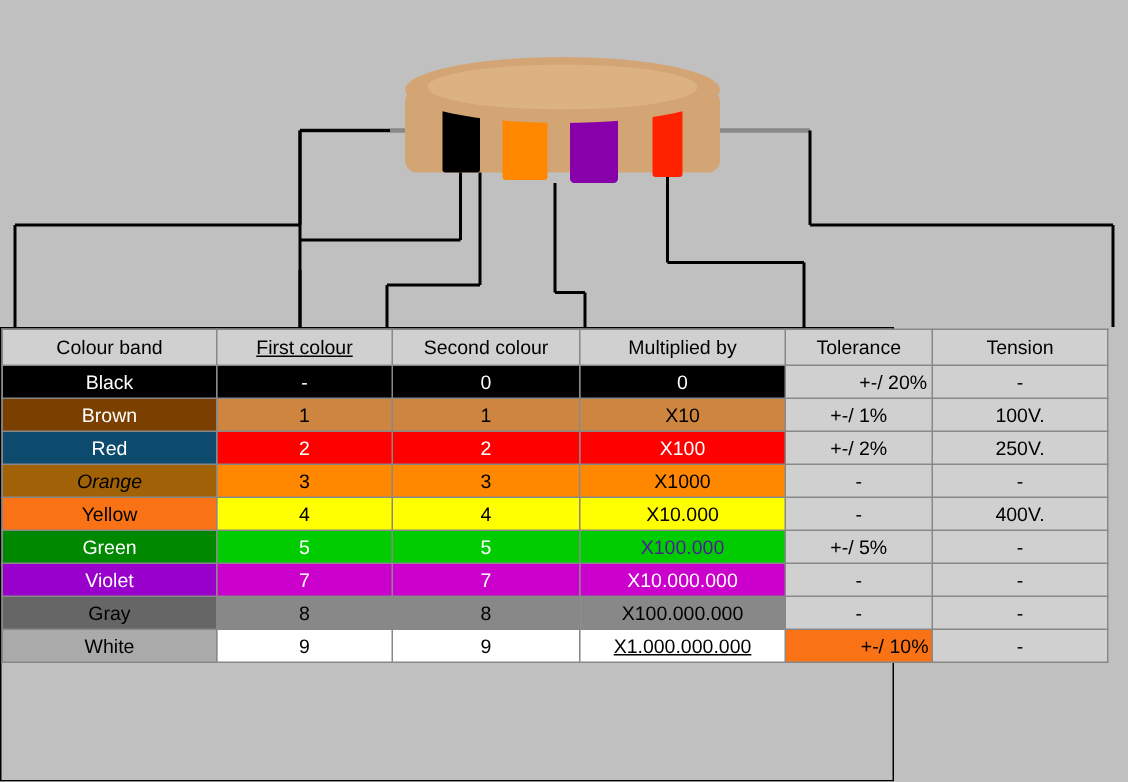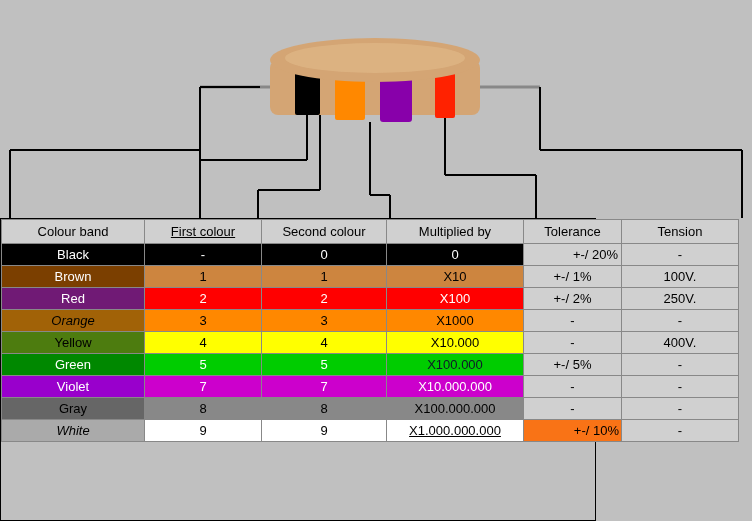--- a/index.html
+++ b/index.html
@@ -145,69 +145,69 @@
           </tr>
           <tr>
             <td style="background-color: rgb(123, 63, 0); color: rgb(255, 255, 255);">Brown</td>
             <td style="background-color: rgb(205, 133, 63); color: rgb(0, 0, 0);">1</td>
             <td style="background-color: rgb(205, 133, 63); color: rgb(0, 0, 0);">1</td>
             <td style="background-color: rgb(205, 133, 63); color: rgb(0, 0, 0);">X10</td>
             <td style="background-color: rgb(208, 208, 208); color: rgb(0, 0, 0);">+-/ 1%</td>
             <td style="background-color: rgb(208, 208, 208); color: rgb(0, 0, 0);">100V.</td>
           </tr>
           <tr>
-            <td style="background-color: #701a75; color: rgb(255, 255, 255);">Red</td>
+            <td style="background-color: #0c4a6e; color: rgb(255, 255, 255);">Red</td>
             <td style="background-color: rgb(255, 0, 0); color: rgb(255, 255, 255);">2</td>
             <td style="background-color: rgb(255, 0, 0); color: rgb(255, 255, 255);">2</td>
             <td style="background-color: rgb(255, 0, 0); color: rgb(255, 255, 255);">X100</td>
             <td style="background-color: rgb(208, 208, 208); color: rgb(0, 0, 0);">+-/ 2%</td>
             <td style="background-color: rgb(208, 208, 208); color: rgb(0, 0, 0);">250V.</td>
           </tr>
           <tr>
             <td style="background-color: #a16207; color: rgb(0, 0, 0); font-style: italic;">Orange</td>
             <td style="background-color: rgb(255, 136, 0); color: rgb(0, 0, 0);">3</td>
             <td style="background-color: rgb(255, 136, 0); color: rgb(0, 0, 0);">3</td>
             <td style="background-color: rgb(255, 136, 0); color: rgb(0, 0, 0);">X1000</td>
             <td style="background-color: rgb(208, 208, 208); color: rgb(0, 0, 0);">-</td>
             <td style="background-color: rgb(208, 208, 208); color: rgb(0, 0, 0);">-</td>
           </tr>
           <tr>
-            <td style="background-color: #4d7c0f; color: rgb(0, 0, 0); margin-top: 40px;">Yellow</td>
+            <td style="background-color: #f97316; color: rgb(0, 0, 0); margin-top: 40px;">Yellow</td>
             <td style="background-color: rgb(255, 255, 0); color: rgb(0, 0, 0);">4</td>
             <td style="background-color: rgb(255, 255, 0); color: rgb(0, 0, 0);">4</td>
             <td style="background-color: rgb(255, 255, 0); color: rgb(0, 0, 0);">X10.000</td>
             <td style="background-color: rgb(208, 208, 208); color: rgb(0, 0, 0);">-</td>
             <td style="background-color: rgb(208, 208, 208); color: rgb(0, 0, 0);">400V.</td>
           </tr>
           <tr>
             <td style="background-color: rgb(0, 136, 0); color: rgb(255, 255, 255);">Green</td>
             <td style="background-color: rgb(0, 204, 0); color: rgb(255, 255, 255);">5</td>
             <td style="background-color: rgb(0, 204, 0); color: rgb(255, 255, 255);">5</td>
-            <td style="background-color: rgb(0, 204, 0); color: #0f172a;">X100.000</td>
+            <td style="background-color: rgb(0, 204, 0); color: #4c1d95;">X100.000</td>
             <td style="background-color: rgb(208, 208, 208); color: rgb(0, 0, 0);">+-/ 5%</td>
             <td style="background-color: rgb(208, 208, 208); color: rgb(0, 0, 0);">-</td>
           </tr>
           <tr>
             <td style="background-color: rgb(153, 0, 204); color: rgb(255, 255, 255);">Violet</td>
             <td style="background-color: rgb(204, 0, 204); color: rgb(255, 255, 255);">7</td>
             <td style="background-color: rgb(204, 0, 204); color: rgb(255, 255, 255);">7</td>
             <td style="background-color: rgb(204, 0, 204); color: rgb(255, 255, 255);">X10.000.000</td>
             <td style="background-color: rgb(208, 208, 208); color: rgb(0, 0, 0);">-</td>
             <td style="background-color: rgb(208, 208, 208); color: rgb(0, 0, 0);">-</td>
           </tr>
           <tr>
             <td style="background-color: rgb(102, 102, 102); color: rgb(0, 0, 0);">Gray</td>
             <td style="background-color: rgb(136, 136, 136); color: rgb(0, 0, 0);">8</td>
             <td style="background-color: rgb(136, 136, 136); color: rgb(0, 0, 0);">8</td>
             <td style="background-color: rgb(136, 136, 136); color: rgb(0, 0, 0);">X100.000.000</td>
             <td style="background-color: rgb(208, 208, 208); color: rgb(0, 0, 0);">-</td>
             <td style="background-color: rgb(208, 208, 208); color: rgb(0, 0, 0);">-</td>
           </tr>
           <tr>
-            <td style="background-color: rgb(170, 170, 170); color: rgb(0, 0, 0); font-style: italic;">White</td>
+            <td style="background-color: rgb(170, 170, 170); color: rgb(0, 0, 0);">White</td>
             <td style="background-color: rgb(255, 255, 255); color: rgb(0, 0, 0);">9</td>
             <td style="background-color: rgb(255, 255, 255); color: rgb(0, 0, 0);">9</td>
             <td style="background-color: rgb(255, 255, 255); color: rgb(0, 0, 0); text-decoration: underline;">X1.000.000.000</td>
             <td style="background-color: #f97316; color: rgb(0, 0, 0); text-align: right;">+-/ 10%</td>
             <td style="background-color: rgb(208, 208, 208); color: rgb(0, 0, 0);">-</td>
           </tr>
         </tbody>
     </table>
   </div>
 </div>

